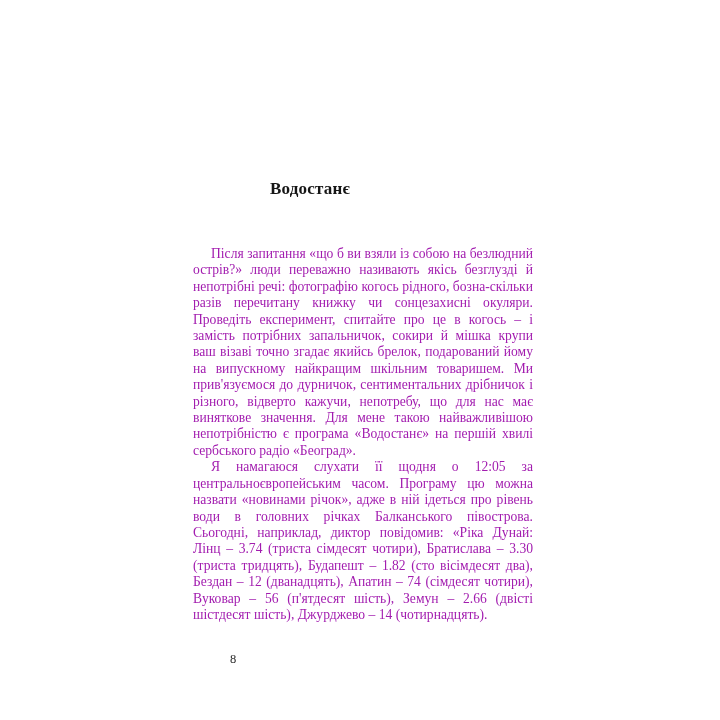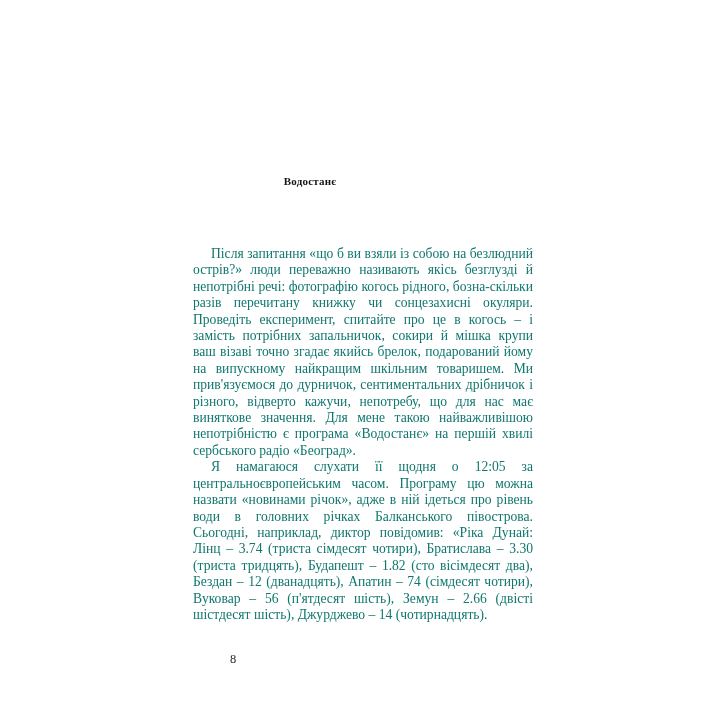--- a/index.html
+++ b/index.html
@@ -15,36 +15,36 @@
     font-family: "Liberation Serif", "DejaVu Serif", serif;
     color: #1e1e1e;
     overflow: hidden;
   }
   .chapter-title {
     position: absolute;
     top: 168px;
     left: 0;
     width: 620px;
     text-align: center;
-    font-size: 11px;
+    font-size: 17px;
     font-weight: 700;
     letter-spacing: 0.2px;
     color: #161616;
   }
   .text-block {
     position: absolute;
     top: 246px;
     left: 193px;
     width: 340px;
     font-size: 13.6px;
     line-height: 16.4px;
     text-align: justify;
     hyphens: auto;
     -webkit-hyphens: auto;
-    color: #0f766e;
+    color: #a21caf;
   }
   .text-block p {
     margin: 0;
     text-indent: 18px;
   }
   .page-number {
     position: absolute;
     top: 652px;
     left: 230px;
     font-size: 12.5px;

